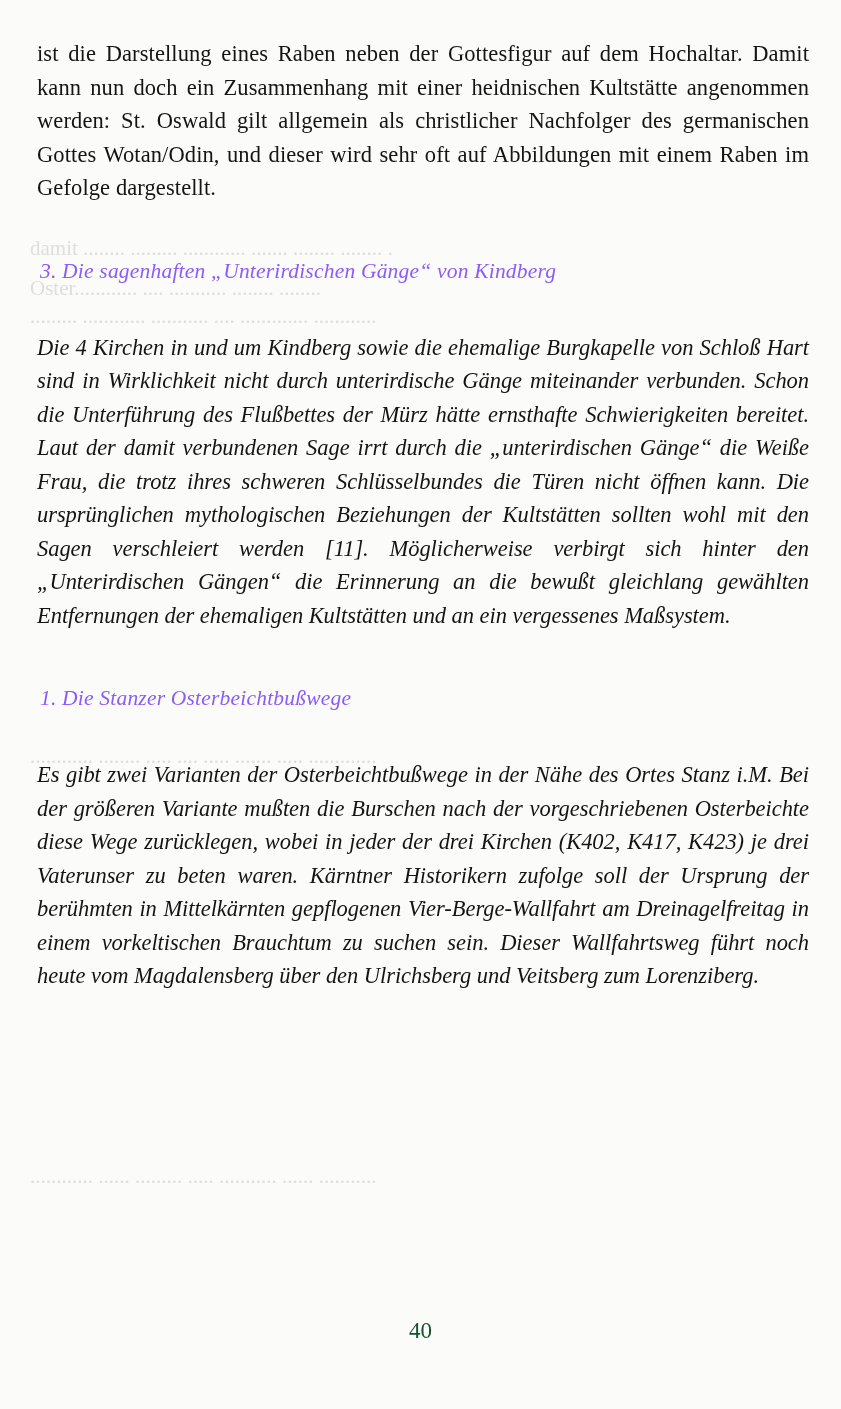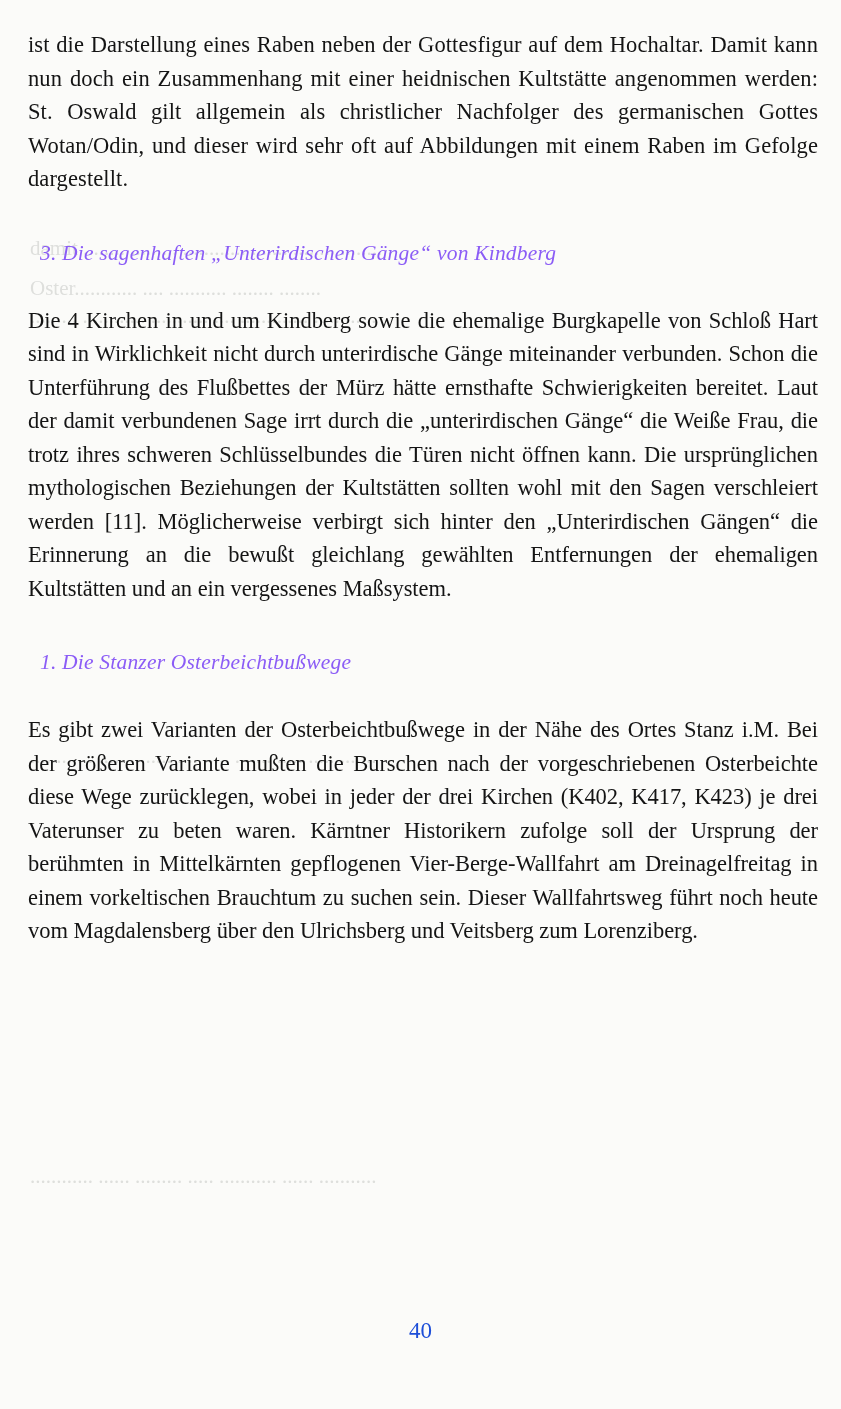--- a/index.html
+++ b/index.html
@@ -23,50 +23,51 @@
     height: 1409px;
     background: #fbfbf9;
   }
   .content {
     position: absolute;
     left: 28px;
     top: 28px;
     width: 790px;
   }
   p.body-par {
-    margin: 0;
+    margin: 9px;
     font-size: 22.5px;
     line-height: 33.5px;
     text-align: justify;
     text-justify: inter-word;
     letter-spacing: 0.1px;
     color: #141414;
   }
   p.body-par.tight {
     letter-spacing: -0.05px;
+    font-style: italic;
   }
   .gap-med { height: 24px; }
   .gap-large { height: 30px; }
   h2.section-head {
     margin: 12px;
     font-size: 21.5px;
     line-height: 30px;
     font-style: italic;
     font-weight: normal;
     color: #8b5cf6;
     letter-spacing: 0.2px;
   }
   .page-number {
     position: absolute;
     left: 0;
     top: 1318px;
     width: 841px;
     text-align: center;
     font-size: 23px;
-    color: #1d4ed8;
+    color: #14532d;
   }
   
   .ghost {
     position: absolute;
     color: rgba(120, 125, 120, 0.22);
     font-size: 21px;
     line-height: 33px;
     font-family: "Liberation Serif", serif;
     white-space: nowrap;
     pointer-events: none;

